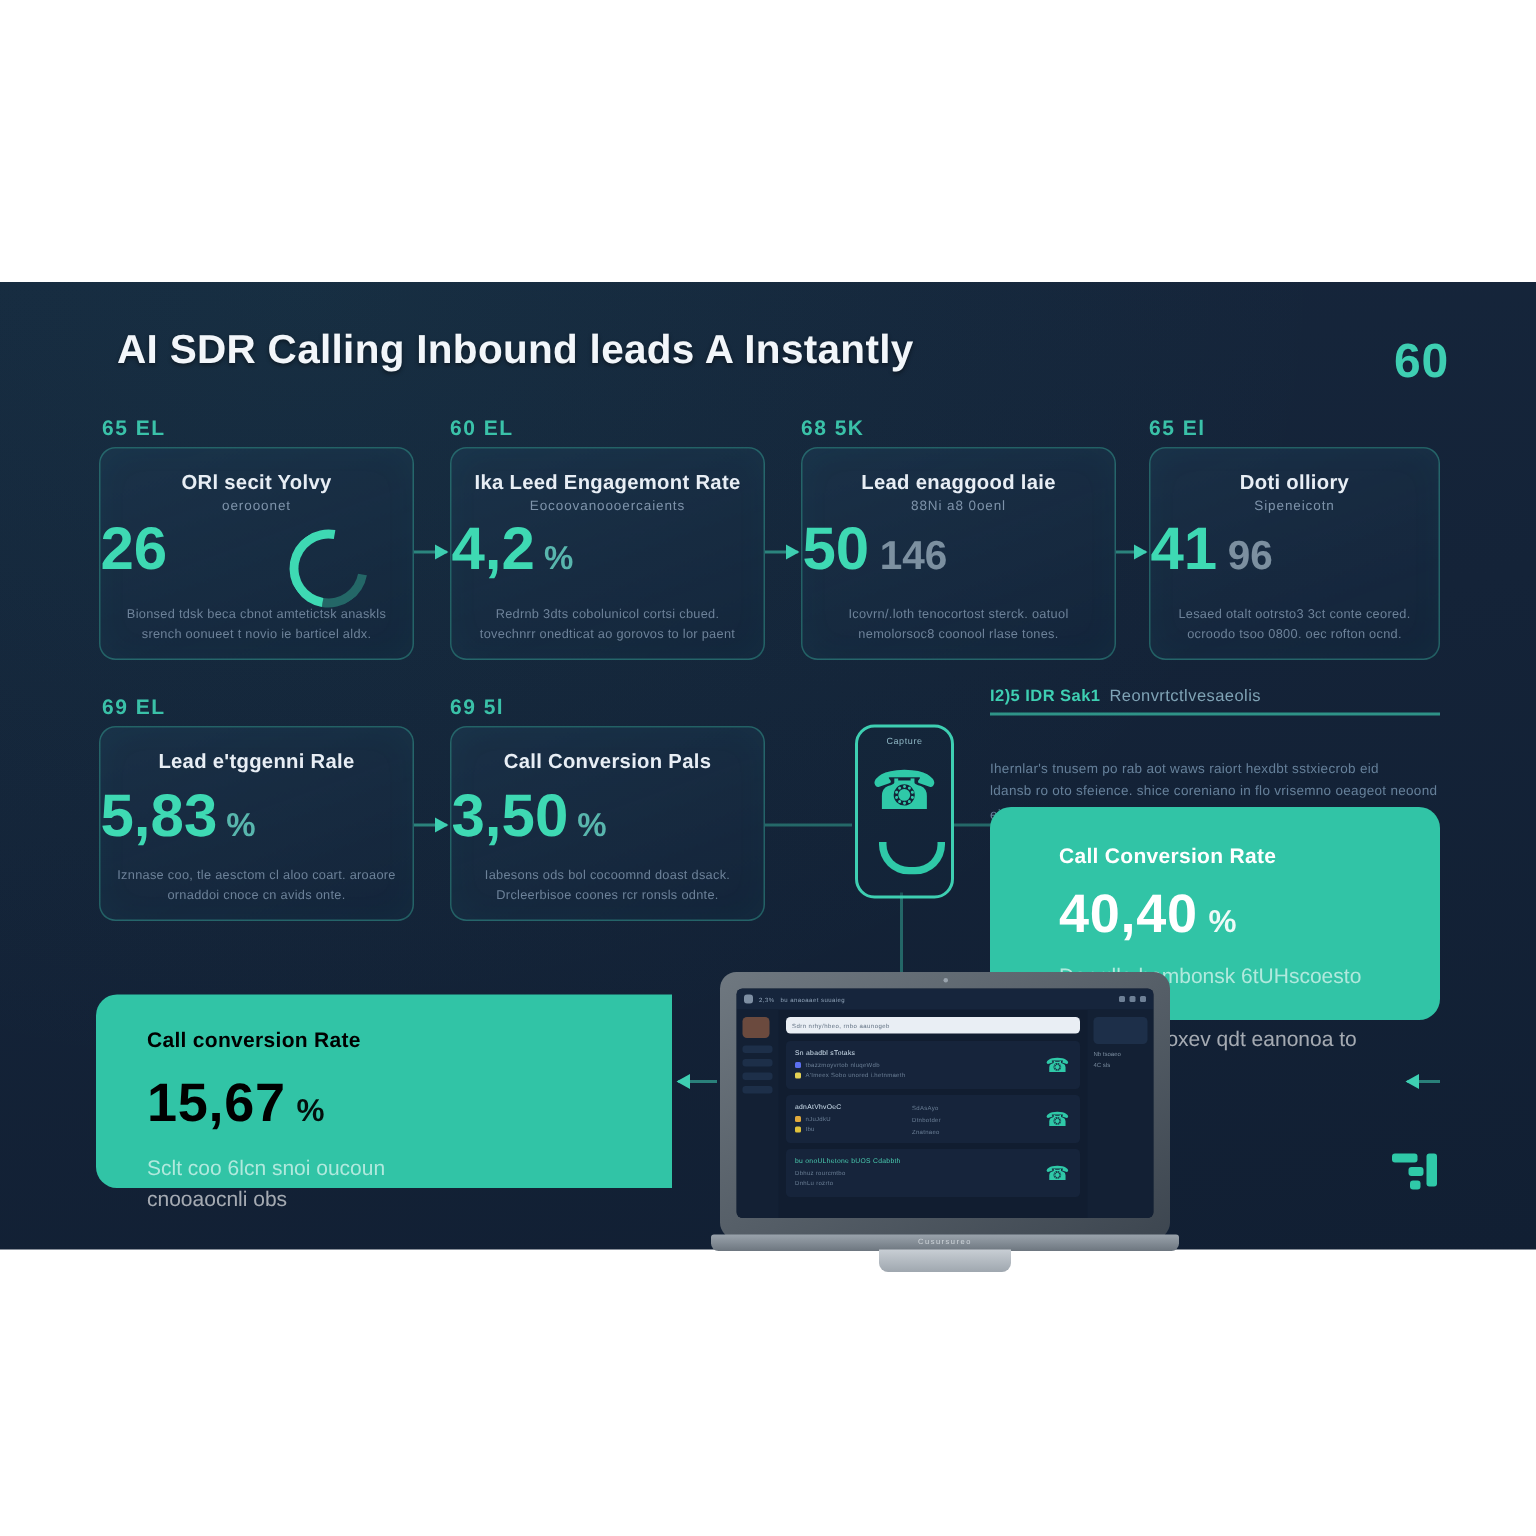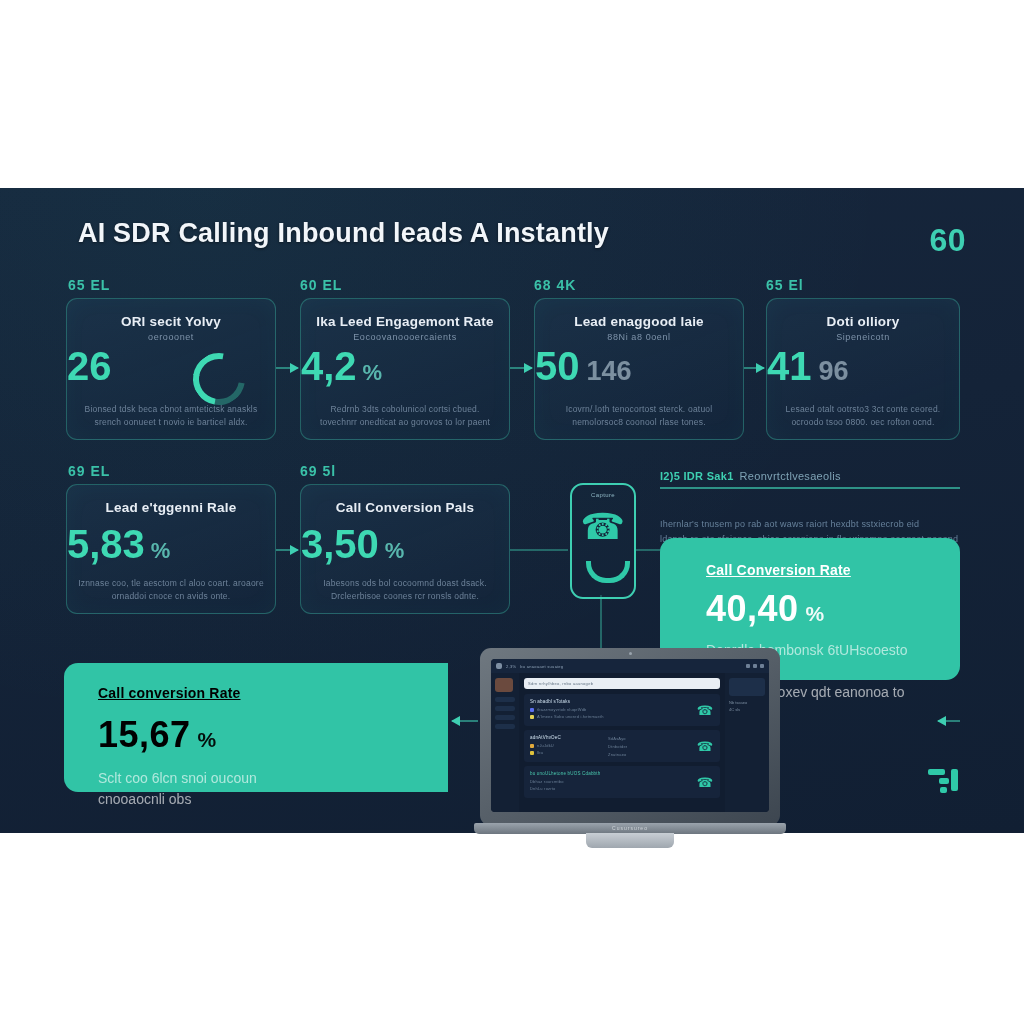--- a/index.html
+++ b/index.html
@@ -96,30 +96,30 @@
     font-size:36px;line-height:1;color:#2fc9a8;
   }
   .phone-badge .smile{
     position:absolute;left:14px;bottom:14px;width:34px;height:17px;
     border:5px solid #2fc9a8;border-top:none;
     border-radius:0 0 20px 20px;
   }
 
   
   .info{position:absolute;left:660px;top:458px;width:300px;}
-  .info-head{font-size:11px;font-weight:700;color:#3ecfb2;letter-spacing:.3px;margin-top:12px;}
+  .info-head{font-size:11px;font-weight:700;color:#3ecfb2;letter-spacing:.3px;}
   .info-head .muted{color:#7fa3b5;font-weight:400;margin-left:6px;}
   .info-rule{margin-top:5px;height:1.5px;background:rgba(62,207,178,.65);}
   .info-body{margin-top:28px;font-size:9px;line-height:1.75;color:#66809a;letter-spacing:.2px;}
 
   
   .teal-card{
     position:absolute;background:#31c4a6;border-radius:14px;color:#ffffff;
   }
-  .teal-title{font-size:14px;font-weight:700;letter-spacing:.2px;text-decoration:underline;}
+  .teal-title{font-size:14px;font-weight:700;letter-spacing:.2px;}
   .teal-value{font-size:36px;font-weight:700;letter-spacing:.5px;white-space:nowrap;}
   .teal-value .unit{font-size:21px;font-weight:600;margin-left:7px;opacity:.92;}
   .teal-desc{font-size:14px;line-height:1.5;color:rgba(255,255,255,.62);}
 
   .banner{
     position:absolute;left:64px;top:663px;width:384px;height:129px;
     background:#31c4a6;border-radius:14px 0 0 14px;
   }
   .banner-cell{position:absolute;top:22px;width:178px;}
   .banner-cell .teal-title{display:block;margin-bottom:13px;}
@@ -189,21 +189,21 @@
 
 <div class="canvas">
 
   <div class="panel"></div>
 
   <div class="headline">AI SDR Calling Inbound leads A Instantly</div>
   <div class="corner-num">60</div>
 
   <div class="tag" style="left:68px;top:277px">65 EL</div>
   <div class="tag" style="left:300px;top:277px">60 EL</div>
-  <div class="tag" style="left:534px;top:277px">68 4K</div>
+  <div class="tag" style="left:534px;top:277px">68 5K</div>
   <div class="tag" style="left:766px;top:277px">65 El</div>
 
   <div class="card" style="left:66px;top:298px;width:208px;height:140px">
     <div class="card-title">ORl secit Yolvy</div>
     <div class="card-sub">oerooonet</div>
     <div class="card-value">
       <span>26</span>
     </div>
     <div class="ring" style="left:126px;top:54px"></div>
     <div class="card-desc">Bionsed tdsk beca cbnot amtetictsk anaskls

